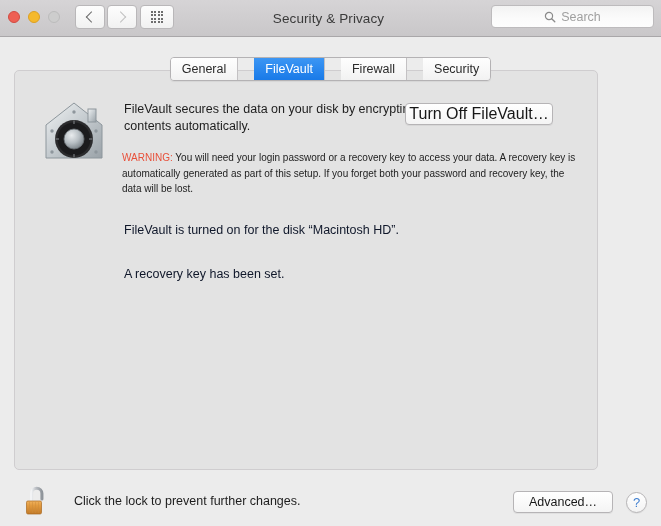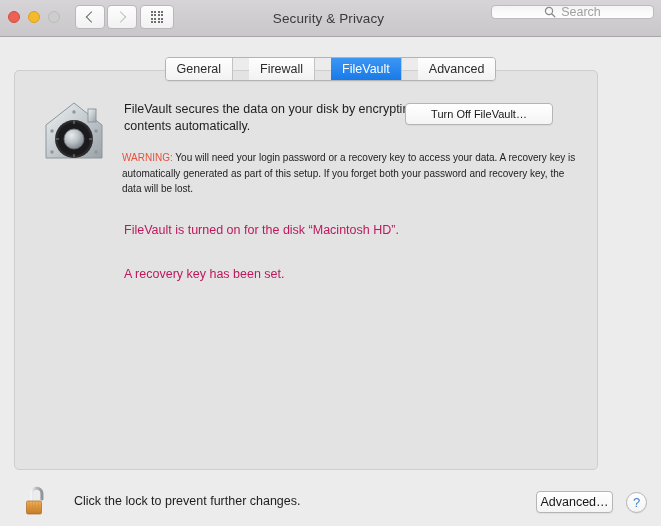--- a/index.html
+++ b/index.html
@@ -83,21 +83,21 @@
     left: 0; right: 4px;
     text-align: center;
     font-size: 13.5px;
     color: #3b3b3b;
     letter-spacing: 0.1px;
   }
 
   .search-field {
     position: absolute;
     right: 7px; top: 5px;
-    width: 163px; height: 14px;
+    width: 163px; height: 23px;
     background: linear-gradient(to bottom, #f3f3f3 0%, #fbfbfb 60%, #fdfdfd 100%);
     border: 1px solid #bdbbbd;
     border-radius: 4px;
     display: flex;
     align-items: center;
     justify-content: center;
     gap: 5px;
   }
   .search-ph { font-size: 12.5px; color: #a0a0a0; }
 
@@ -169,21 +169,21 @@
 
   .turn-off-btn {
     position: absolute;
     right: 44px;
     top: 32px;
     width: 148px;
     height: 22px;
     background: linear-gradient(to bottom, #ffffff 0%, #f4f4f4 100%);
     border: 1px solid #b6b4b6;
     border-radius: 4px;
-    font-size: 11px;
+    font-size: 16px;
     color: #171717;
     display: flex;
     align-items: center;
     justify-content: center;
     box-shadow: 0 1px 0.5px rgba(0,0,0,0.05);
   }
 
   .warning {
     position: absolute;
     left: 107px;
@@ -192,42 +192,42 @@
     font-size: 10px;
     line-height: 15.5px;
     color: #1d1d1d;
   }
   .warning .wlabel { color: #e8503a; }
 
   .status-line {
     position: absolute;
     left: 109px;
     font-size: 12.5px;
-    color: #be185d;
+    color: #0f172a;
   }
   .status-1 { top: 152px; }
   .status-2 { top: 196px; }
 
   
   .lock-area {
     position: absolute;
     left: 24px;
     bottom: 8px;
     display: flex;
     align-items: center;
     gap: 24px;
   }
   .lock-icon { width: 26px; height: 34px; display: block; }
   .lock-text { font-size: 12.5px; color: #1d1d1d; }
 
   .advanced-btn {
     position: absolute;
     right: 48px;
     bottom: 13px;
-    width: 77px;
+    width: 100px;
     height: 22px;
     background: linear-gradient(to bottom, #ffffff 0%, #f4f4f4 100%);
     border: 1px solid #b6b4b6;
     border-radius: 4px;
     font-size: 12.5px;
     color: #171717;
     display: flex;
     align-items: center;
     justify-content: center;
     box-shadow: 0 1px 0.5px rgba(0,0,0,0.05);
@@ -298,23 +298,23 @@
       <circle cx="5" cy="5" r="3.6" fill="none" stroke="#8a8a8a" stroke-width="1.2"></circle>
       <line x1="7.7" y1="7.7" x2="10.8" y2="10.8" stroke="#8a8a8a" stroke-width="1.3" stroke-linecap="round"></line>
     </svg>
     <span class="search-ph">Search</span>
   </div>
 </div>
 
 <div class="tab-bar">
   <div class="tab-group">
     <div class="tab">General</div>
+    <div class="tab active">FileVault</div>
     <div class="tab">Firewall</div>
-    <div class="tab active">FileVault</div>
-    <div class="tab">Advanced</div>
+    <div class="tab">Security</div>
   </div>
 </div>
 
 <div class="panel">
 
   <svg class="fv-icon" viewBox="0 0 64 64">
     <defs>
       <linearGradient id="metal" x1="0" y1="0" x2="1" y2="1">
         <stop offset="0%" stop-color="#f1f3f4"></stop>
         <stop offset="45%" stop-color="#c8ced2"></stop>

